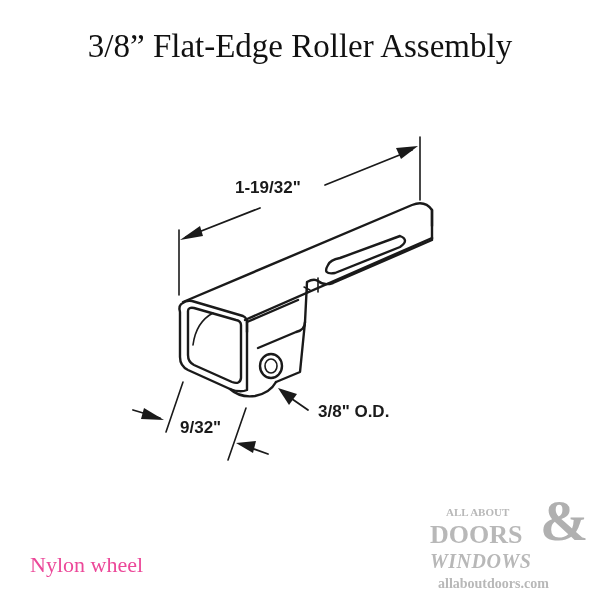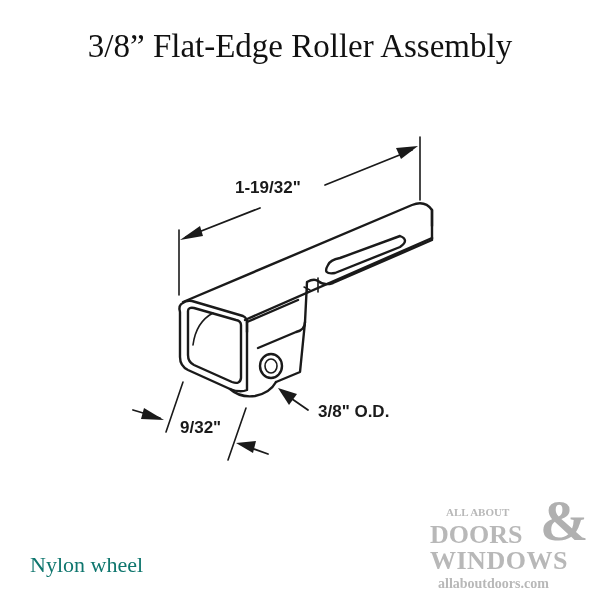--- a/index.html
+++ b/index.html
@@ -9,29 +9,29 @@
       font-family: "Liberation Serif", serif; font-size: 33px; color: #111;
       letter-spacing: 0px;
     }
     .drawing { position: absolute; left: 0; top: 0; width: 600px; height: 600px; }
     .dim-label {
       position: absolute; font-family: "Liberation Sans", sans-serif;
       font-weight: bold; font-size: 17px; color: #1a1a1a;
     }
     .caption {
       position: absolute; left: 30px; top: 552px;
-      font-family: "Liberation Serif", serif; font-size: 22px; color: #0f766e;
+      font-family: "Liberation Serif", serif; font-size: 22px; color: #ec4899;
     }
     .logo {
       position: absolute; left: 430px; top: 496px; width: 170px;
       color: #b8b8b8; font-family: "Liberation Serif", serif; font-weight: bold;
     }
     .logo .l1 { font-size: 11px; line-height: 17px; position: absolute; left: 16px; top: 8px; }
     .logo .l2 { font-size: 26px; line-height: 26px; position: absolute; left: 0px; top: 26px; }
-    .logo .l3 { font-size: 26px; line-height: 26px; position: absolute; left: 0px; top: 52px; letter-spacing: 0.5px; }
+    .logo .l3 { font-size: 20px; line-height: 26px; position: absolute; left: 0px; top: 52px; letter-spacing: 0.5px; font-style: italic; }
     .logo .l4 { font-size: 14px; line-height: 16px; position: absolute; left: 8px; top: 80px; font-family: Liberation Serif, serif; }
     .logo .amp { font-size: 58px; line-height: 58px; position: absolute; left: 110px; top: -4px; color: #b0b0b0; }
   </style>
 </head>
 <body>
 
 <div class="title">3/8” Flat-Edge Roller Assembly</div>
 
 <svg class="drawing" viewBox="0 0 600 600" xmlns="http://www.w3.org/2000/svg">
   <g fill="none" stroke="#1a1a1a" stroke-width="2.4" stroke-linejoin="round" stroke-linecap="round">

